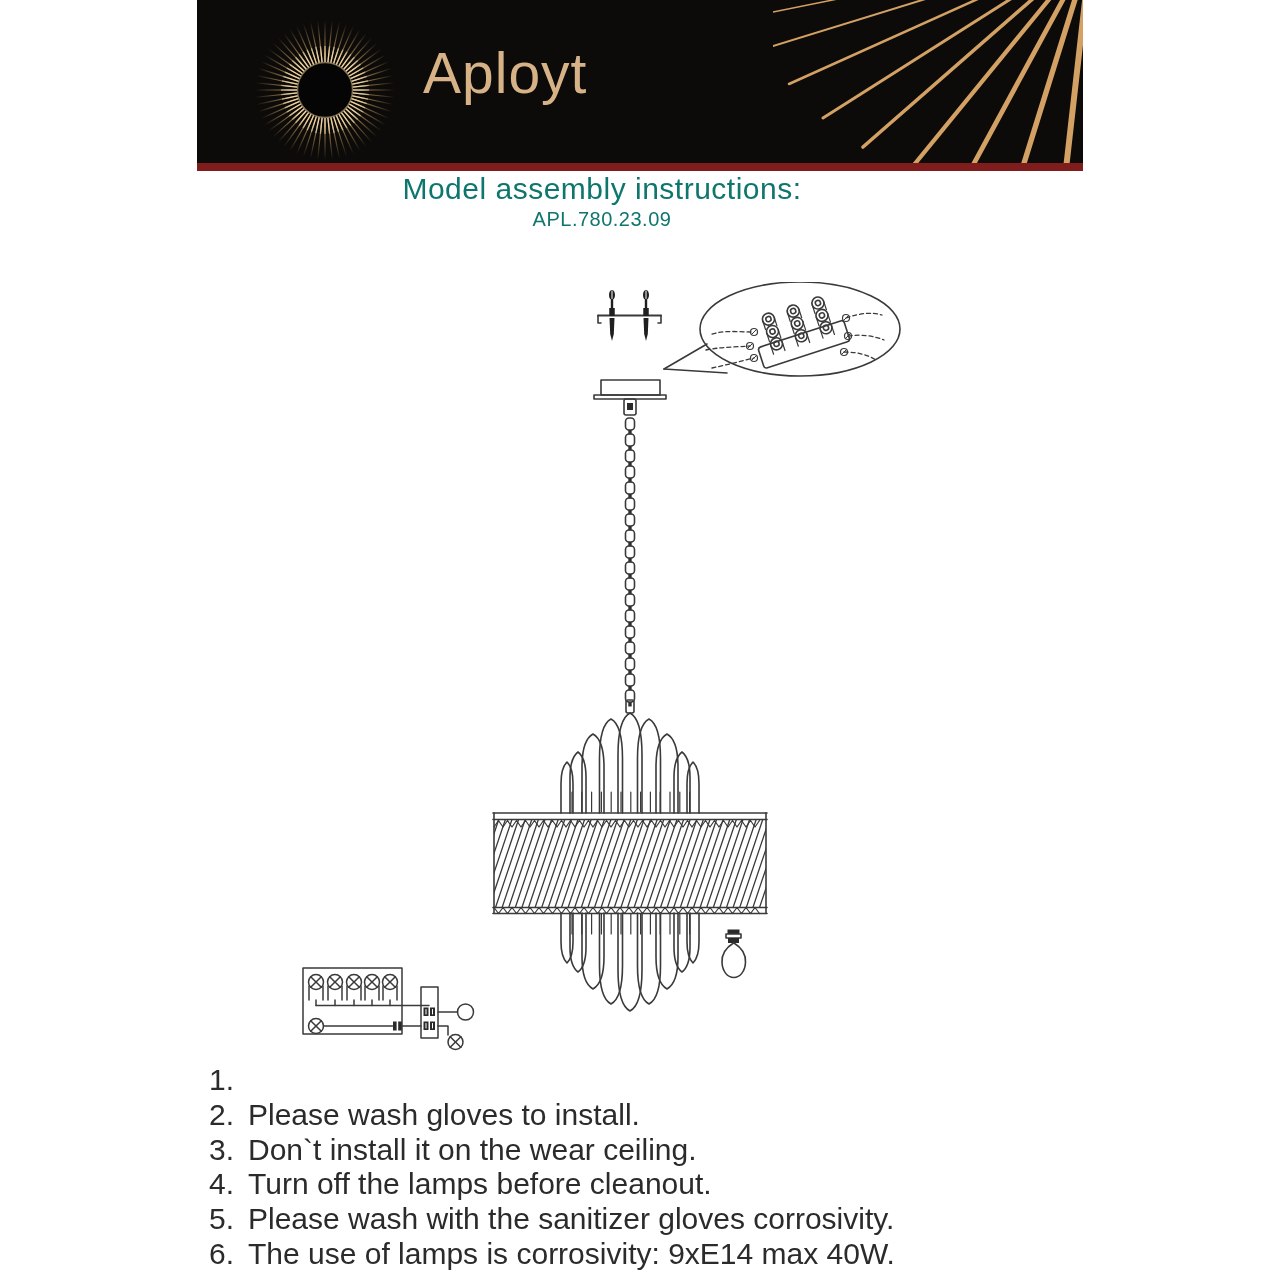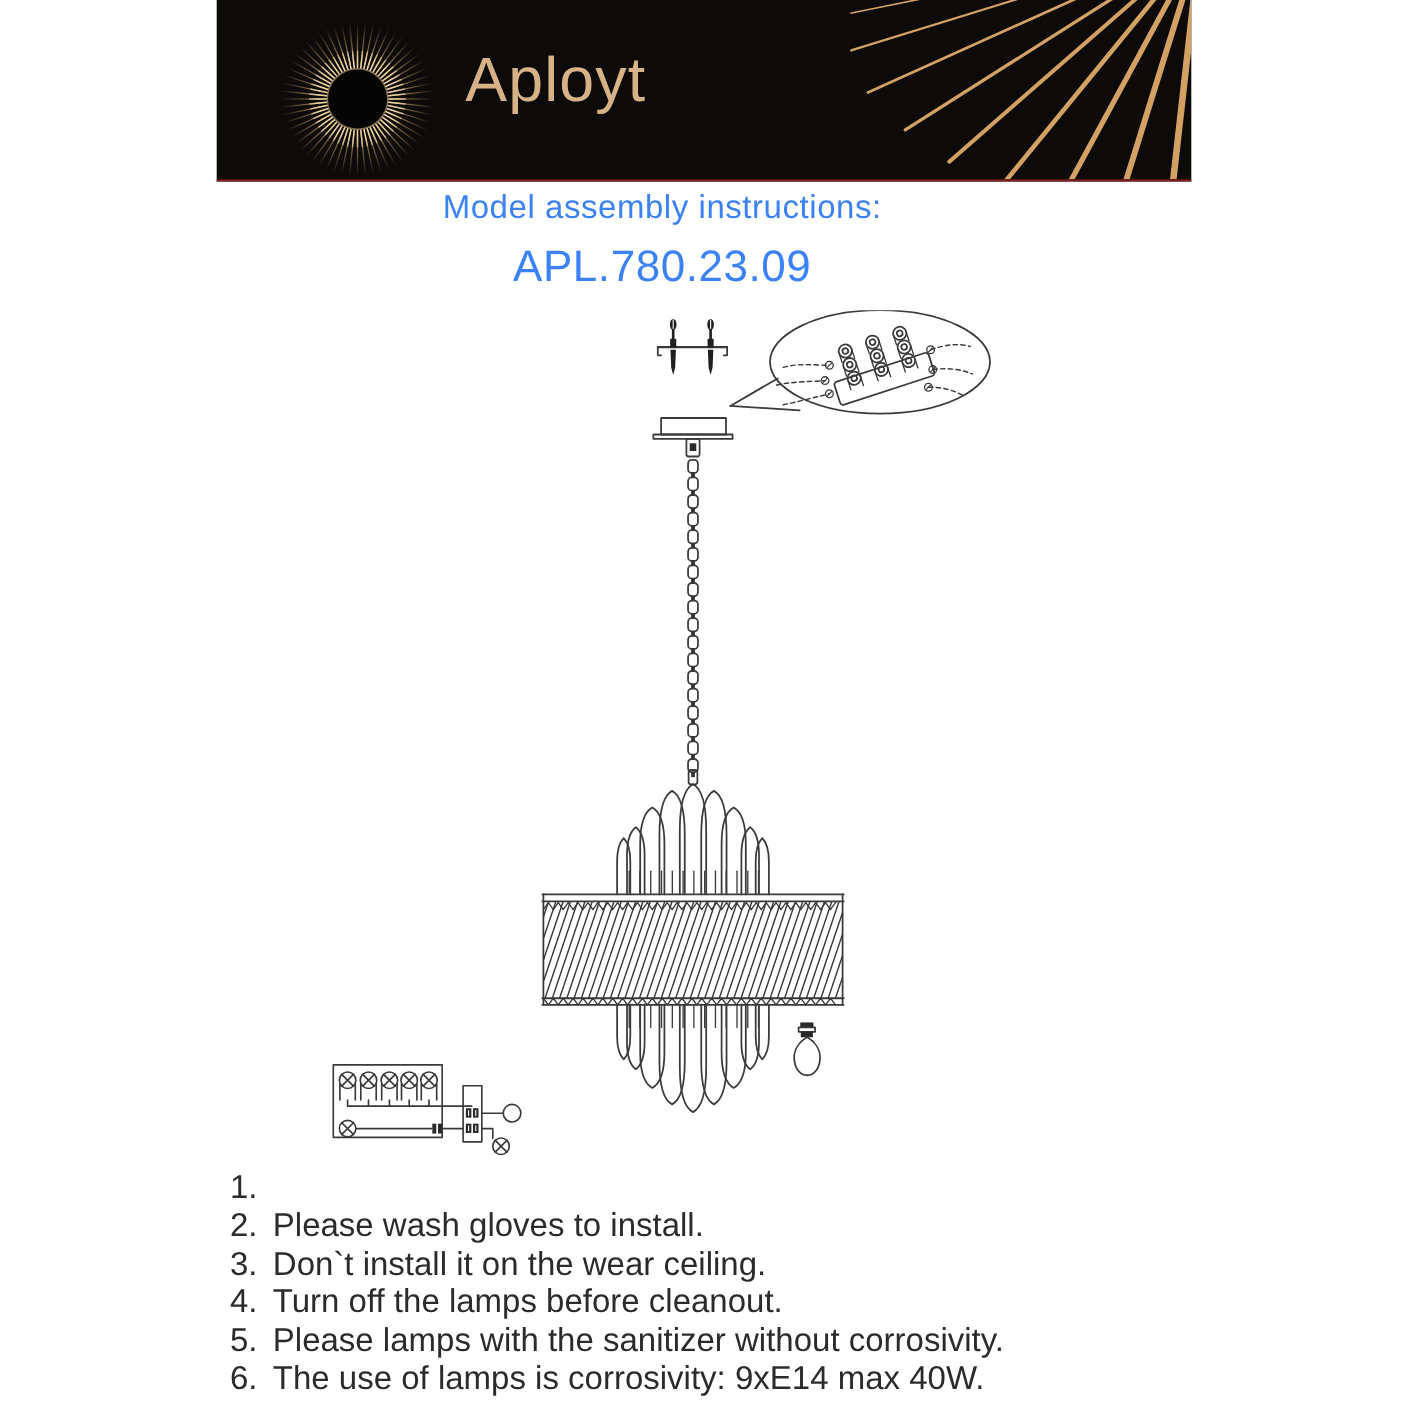--- a/index.html
+++ b/index.html
@@ -1,34 +1,34 @@
 <!DOCTYPE html>
 <html><head>
 <meta charset="utf-8">
 <style>
   html,body{margin:0;padding:0;background:#ffffff;}
   .page{position:relative;width:1280px;height:1280px;background:#ffffff;overflow:hidden;
         font-family:"Liberation Sans",sans-serif;}
 
   
   .header{position:absolute;left:197px;top:0;width:886px;height:163px;background:#0c0b09;
-          overflow:hidden;border-bottom:2px solid #7f1d1d;}
+          overflow:hidden;border-bottom:8px solid #7f1d1d;}
   .logo{position:absolute;left:48px;top:17px;}
   .logo-fade{position:absolute;left:48px;top:17px;width:160px;height:146px;
              background:radial-gradient(circle at 80px 73px,
                rgba(12,11,9,0) 0px, rgba(12,11,9,0) 36px,
                rgba(12,11,9,0.55) 56px, #0c0b09 70px);}
   .brand{position:absolute;left:226px;top:42px;color:#d8b287;font-size:57px;font-weight:300;
          letter-spacing:1px;line-height:1.1;}
   .fan{position:absolute;right:0;top:0;}
 
   
-  .title-wrap{position:absolute;left:0;top:172px;width:1204px;text-align:center;color:#3b82f6;}
+  .title-wrap{position:absolute;left:0;top:172px;width:1204px;text-align:center;color:#0f766e;}
   .title{font-size:30px;letter-spacing:0.5px;}
-  .model{font-size:40px;letter-spacing:0.5px;margin-top:14px;}
+  .model{font-size:20px;letter-spacing:0.5px;margin-top:2px;}
 
   
   #diagram-svg{position:absolute;left:280px;top:282px;stroke:#3a3a3a;fill:none;
                stroke-width:1.6;stroke-linecap:round;stroke-linejoin:round;}
 
   
   .instructions{position:absolute;left:209px;top:1063px;width:960px;color:#2b2b2b;}
   .instructions ol{list-style:none;margin:0;padding:0;}
   .instructions li{display:flex;align-items:baseline;height:34.8px;font-size:30px;line-height:34.8px;}
   .instructions .num{width:39px;flex:0 0 39px;}
@@ -534,21 +534,21 @@
       <li>
         <span class="num">3.</span>
         <span class="txt">Don`t install it on the wear ceiling.</span>
       </li>
       <li>
         <span class="num">4.</span>
         <span class="txt">Turn off the lamps before cleanout.</span>
       </li>
       <li>
         <span class="num">5.</span>
-        <span class="txt">Please lamps with the sanitizer without corrosivity.</span>
+        <span class="txt">Please wash with the sanitizer gloves corrosivity.</span>
       </li>
       <li>
         <span class="num">6.</span>
         <span class="txt">The use of lamps is corrosivity: 9xE14 max 40W.</span>
       </li>
     </ol>
   </div>
 
 </div>
 

